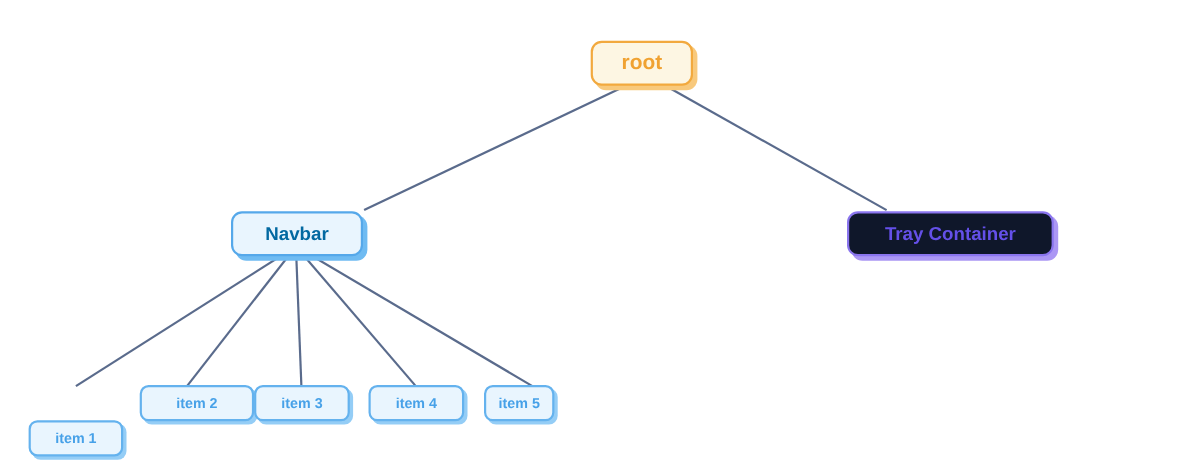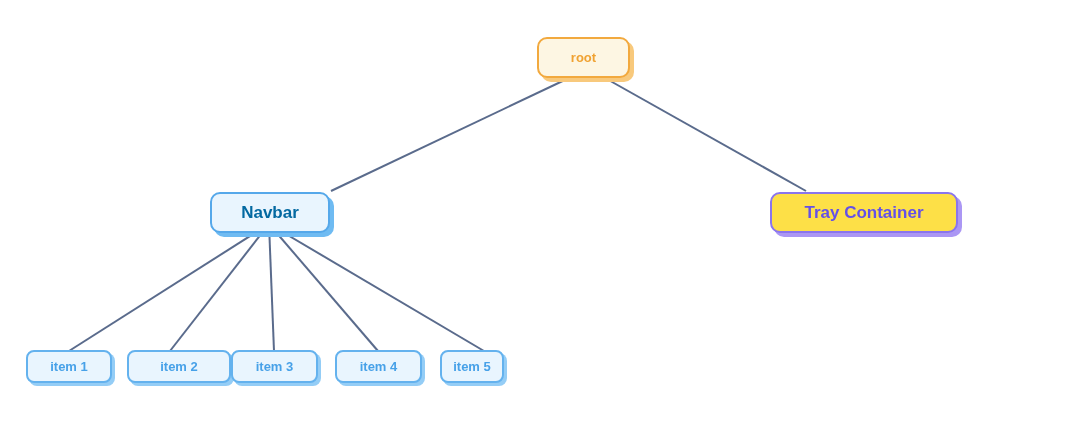--- a/index.html
+++ b/index.html
@@ -38,49 +38,49 @@
     font-weight: bold;
     cursor: pointer;
     user-select: none;
   }
   .node-root {
     left: 537px; top: 37px; width: 93px; height: 41px;
     background: #fdf6e3;
     border-color: #f2a93e;
     color: #f0a232;
     box-shadow: 4px 4px 0 #f8c97c;
-    font-size: 13px;
+    font-size: 19px;
   }
   .node-navbar {
     left: 210px; top: 192px; width: 120px; height: 41px;
     background: #e9f5fe;
     border-color: #55a8ea;
     color: #0369a1;
     box-shadow: 4px 4px 0 #6fbbf2;
     font-size: 17px;
   }
   .node-tray {
     left: 770px; top: 192px; width: 188px; height: 41px;
-    background: #fde047;
+    background: #0f172a;
     border-color: #8a75ee;
     color: #6450e8;
     box-shadow: 4px 4px 0 #ab97f4;
     font-size: 17px;
     justify-content: center;
   }
   .node-item {
     top: 350px; height: 33px;
     background: #e9f5fe;
     border-color: #64b2ee;
     color: #47a1e8;
     box-shadow: 3px 3px 0 #94cdf6;
     font-size: 13px;
     border-radius: 8px;
   }
-  .node-item1 { left: 26px;  width: 86px; }
+  .node-item1 { left: 26px;  width: 86px; margin-top: 32px; }
   .node-item2 { left: 127px; width: 104px; }
   .node-item3 { left: 231px; width: 87px; }
   .node-item4 { left: 335px; width: 87px; }
   .node-item5 { left: 440px; width: 64px; }
 </style>
 </head>
 <body>
 
 <div class="canvas">
 

